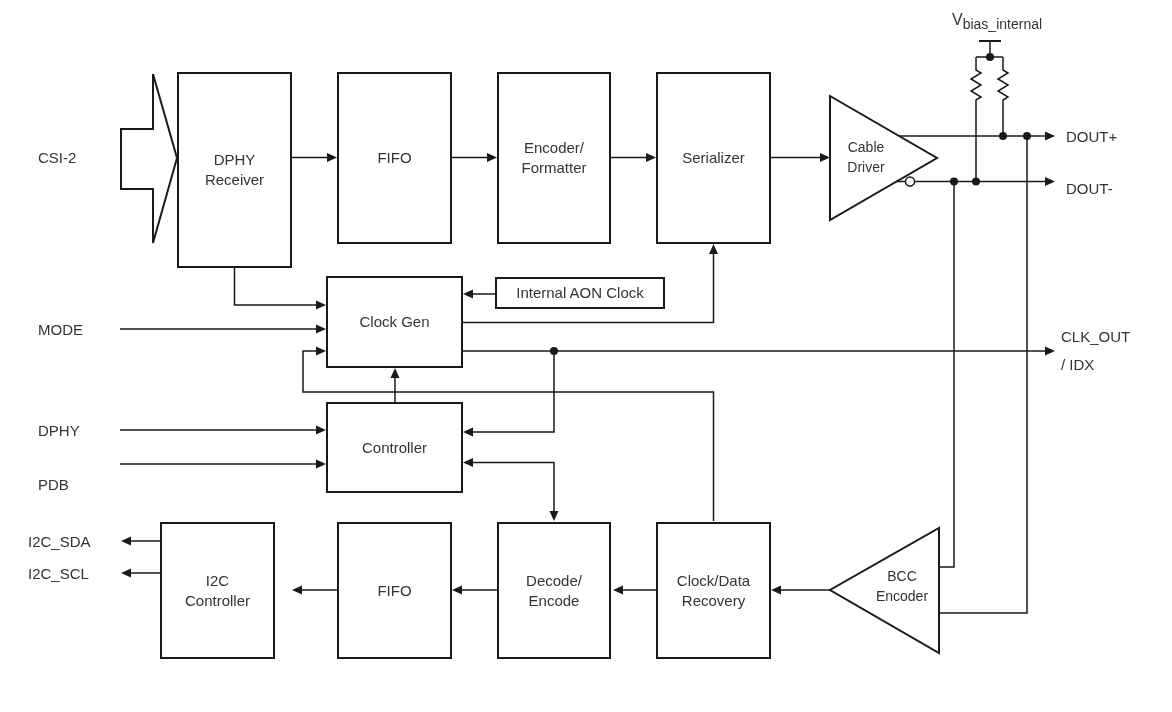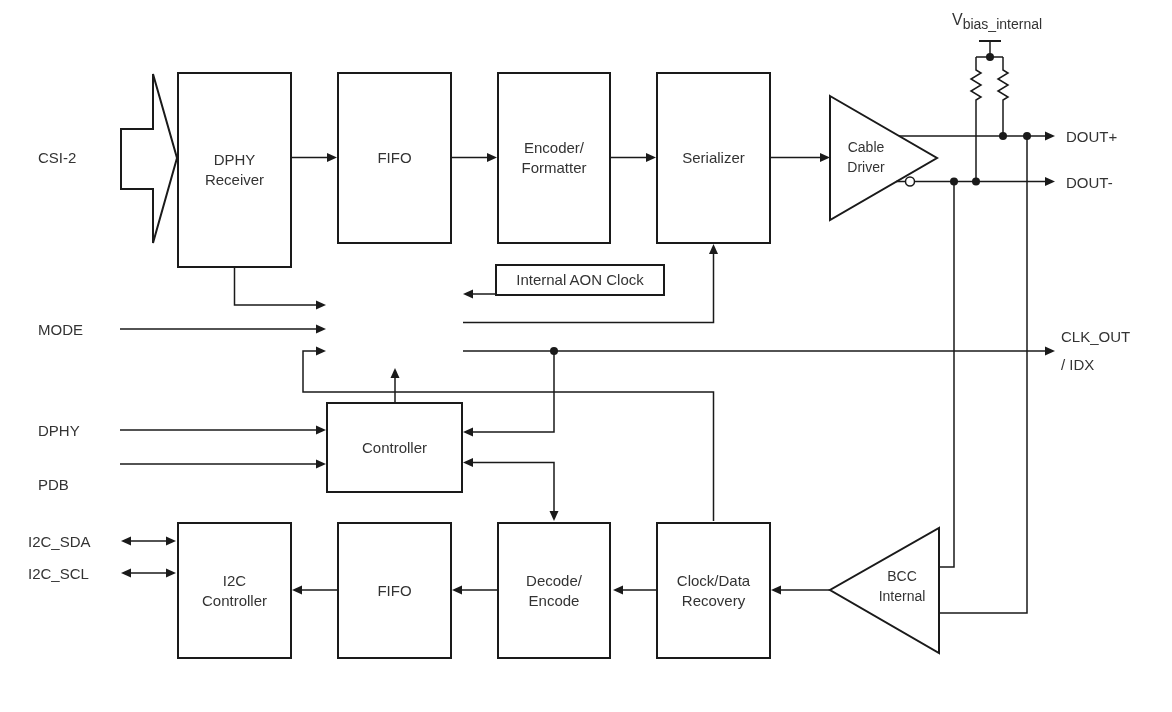--- a/index.html
+++ b/index.html
@@ -183,27 +183,30 @@
   <div class="blk" style="left:337px;top:72px;width:115px;height:172px">
       <span>FIFO</span>
     </div>
   <div class="blk" style="left:656px;top:72px;width:115px;height:172px">
       <span>Serializer</span>
     </div>
   <div class="blk" style="left:497px;top:72px;width:114px;height:172px">
       <span>Encoder/
 Formatter</span>
     </div>
-  <div class="blk" style="left:495px;top:264px;width:170px;height:32px">
+  <div class="blk" style="left:495px;top:277px;width:170px;height:32px">
       <span>Internal AON Clock</span>
+    </div>
+  <div class="blk" style="left:326px;top:276px;width:137px;height:92px">
+      <span>Clock Gen</span>
     </div>
   <div class="blk" style="left:326px;top:402px;width:137px;height:91px">
       <span>Controller</span>
     </div>
-  <div class="blk" style="left:177px;top:522px;width:115px;height:137px">
+  <div class="blk" style="left:160px;top:522px;width:115px;height:137px">
       <span>I2C
 Controller</span>
     </div>
   <div class="blk" style="left:337px;top:522px;width:115px;height:137px">
       <span>FIFO</span>
     </div>
   <div class="blk" style="left:497px;top:522px;width:114px;height:137px">
       <span>Decode/
 Encode</span>
     </div>
@@ -211,29 +214,29 @@
       <span>Clock/Data
 Recovery</span>
     </div>
 
   <div class="tri-lbl" style="left:826px;top:137px;width:80px;height:40px">
       <span>Cable
 Driver</span>
     </div>
   <div class="tri-lbl" style="left:862px;top:566px;width:80px;height:40px">
       <span>BCC
-Internal</span>
+Encoder</span>
     </div>
 
   <div class="lbl r" style="left:38px;top:149px;width:66px">CSI-2</div>
   <div class="lbl r" style="left:38px;top:321px;width:73px">MODE</div>
   <div class="lbl r" style="left:38px;top:422px;width:72px">DPHY</div>
   <div class="lbl r" style="left:38px;top:476px;width:72px">PDB</div>
   <div class="lbl r" style="left:28px;top:533px;width:82px">I2C_SDA</div>
   <div class="lbl r" style="left:28px;top:565px;width:82px">I2C_SCL</div>
   <div class="lbl" style="left:1066px;top:128px">DOUT+</div>
-  <div class="lbl" style="left:1066px;top:174px">DOUT-</div>
+  <div class="lbl" style="left:1066px;top:180px">DOUT-</div>
   <div class="lbl" style="left:1061px;top:328px">CLK_OUT</div>
   <div class="lbl" style="left:1061px;top:356px">/ IDX</div>
 
   <div class="vbias" style="left:952px;top:11px"><span>V</span><span class="sub">bias_internal</span></div>
 
 </div>
 
 </body></html>

